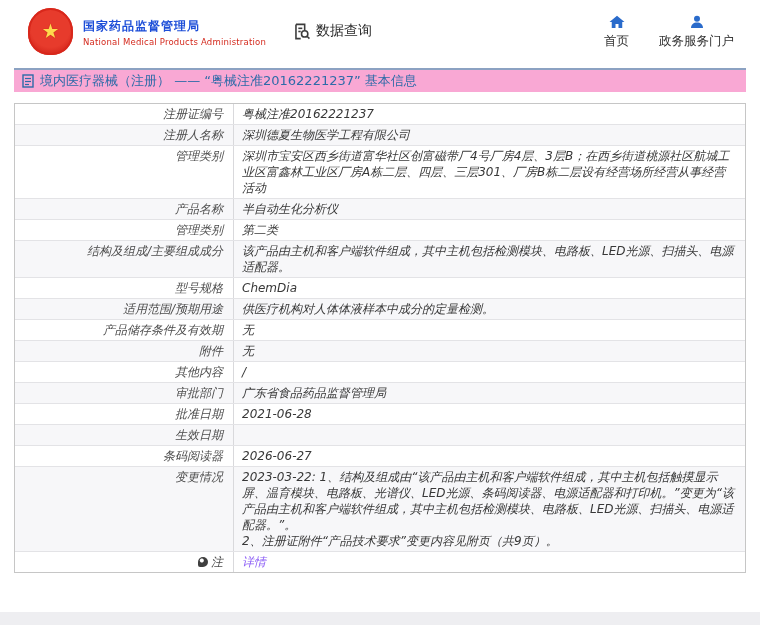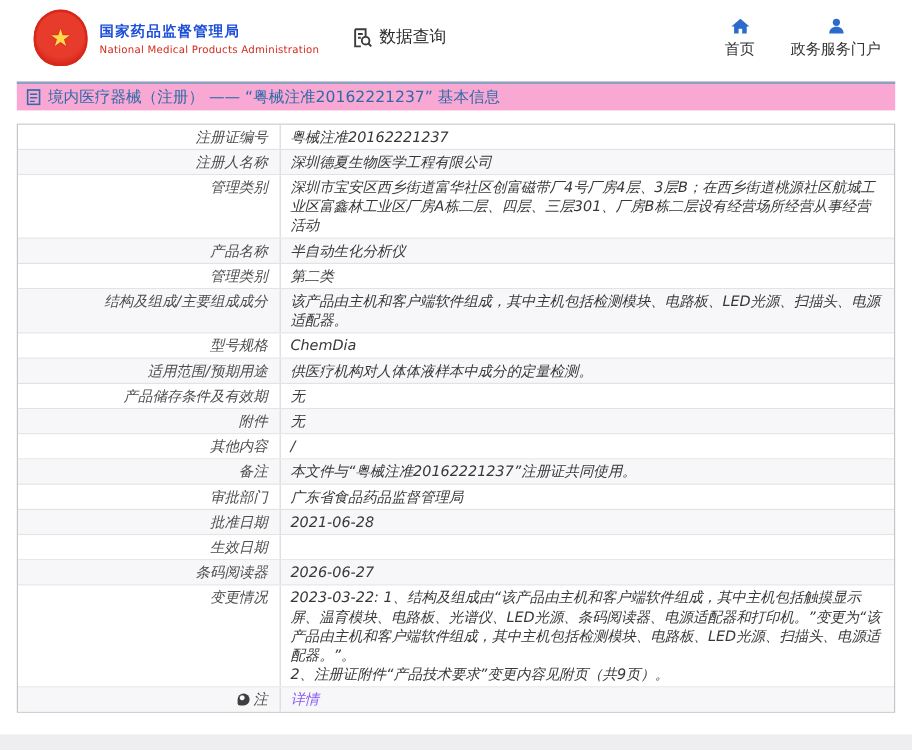--- a/index.html
+++ b/index.html
@@ -135,24 +135,20 @@
     </div>
     <div class="tr">
       <div class="td label">附件</div>
       <div class="td value">无</div>
     </div>
     <div class="tr">
       <div class="td label">其他内容</div>
       <div class="td value">/</div>
     </div>
     <div class="tr">
-      <div class="td label">备注</div>
-      <div class="td value">本文件与“粤械注准20162221237”注册证共同使用。</div>
-    </div>
-    <div class="tr">
       <div class="td label">审批部门</div>
       <div class="td value">广东省食品药品监督管理局</div>
     </div>
     <div class="tr">
       <div class="td label">批准日期</div>
       <div class="td value">2021-06-28</div>
     </div>
     <div class="tr">
       <div class="td label">生效日期</div>
       <div class="td value"></div>

